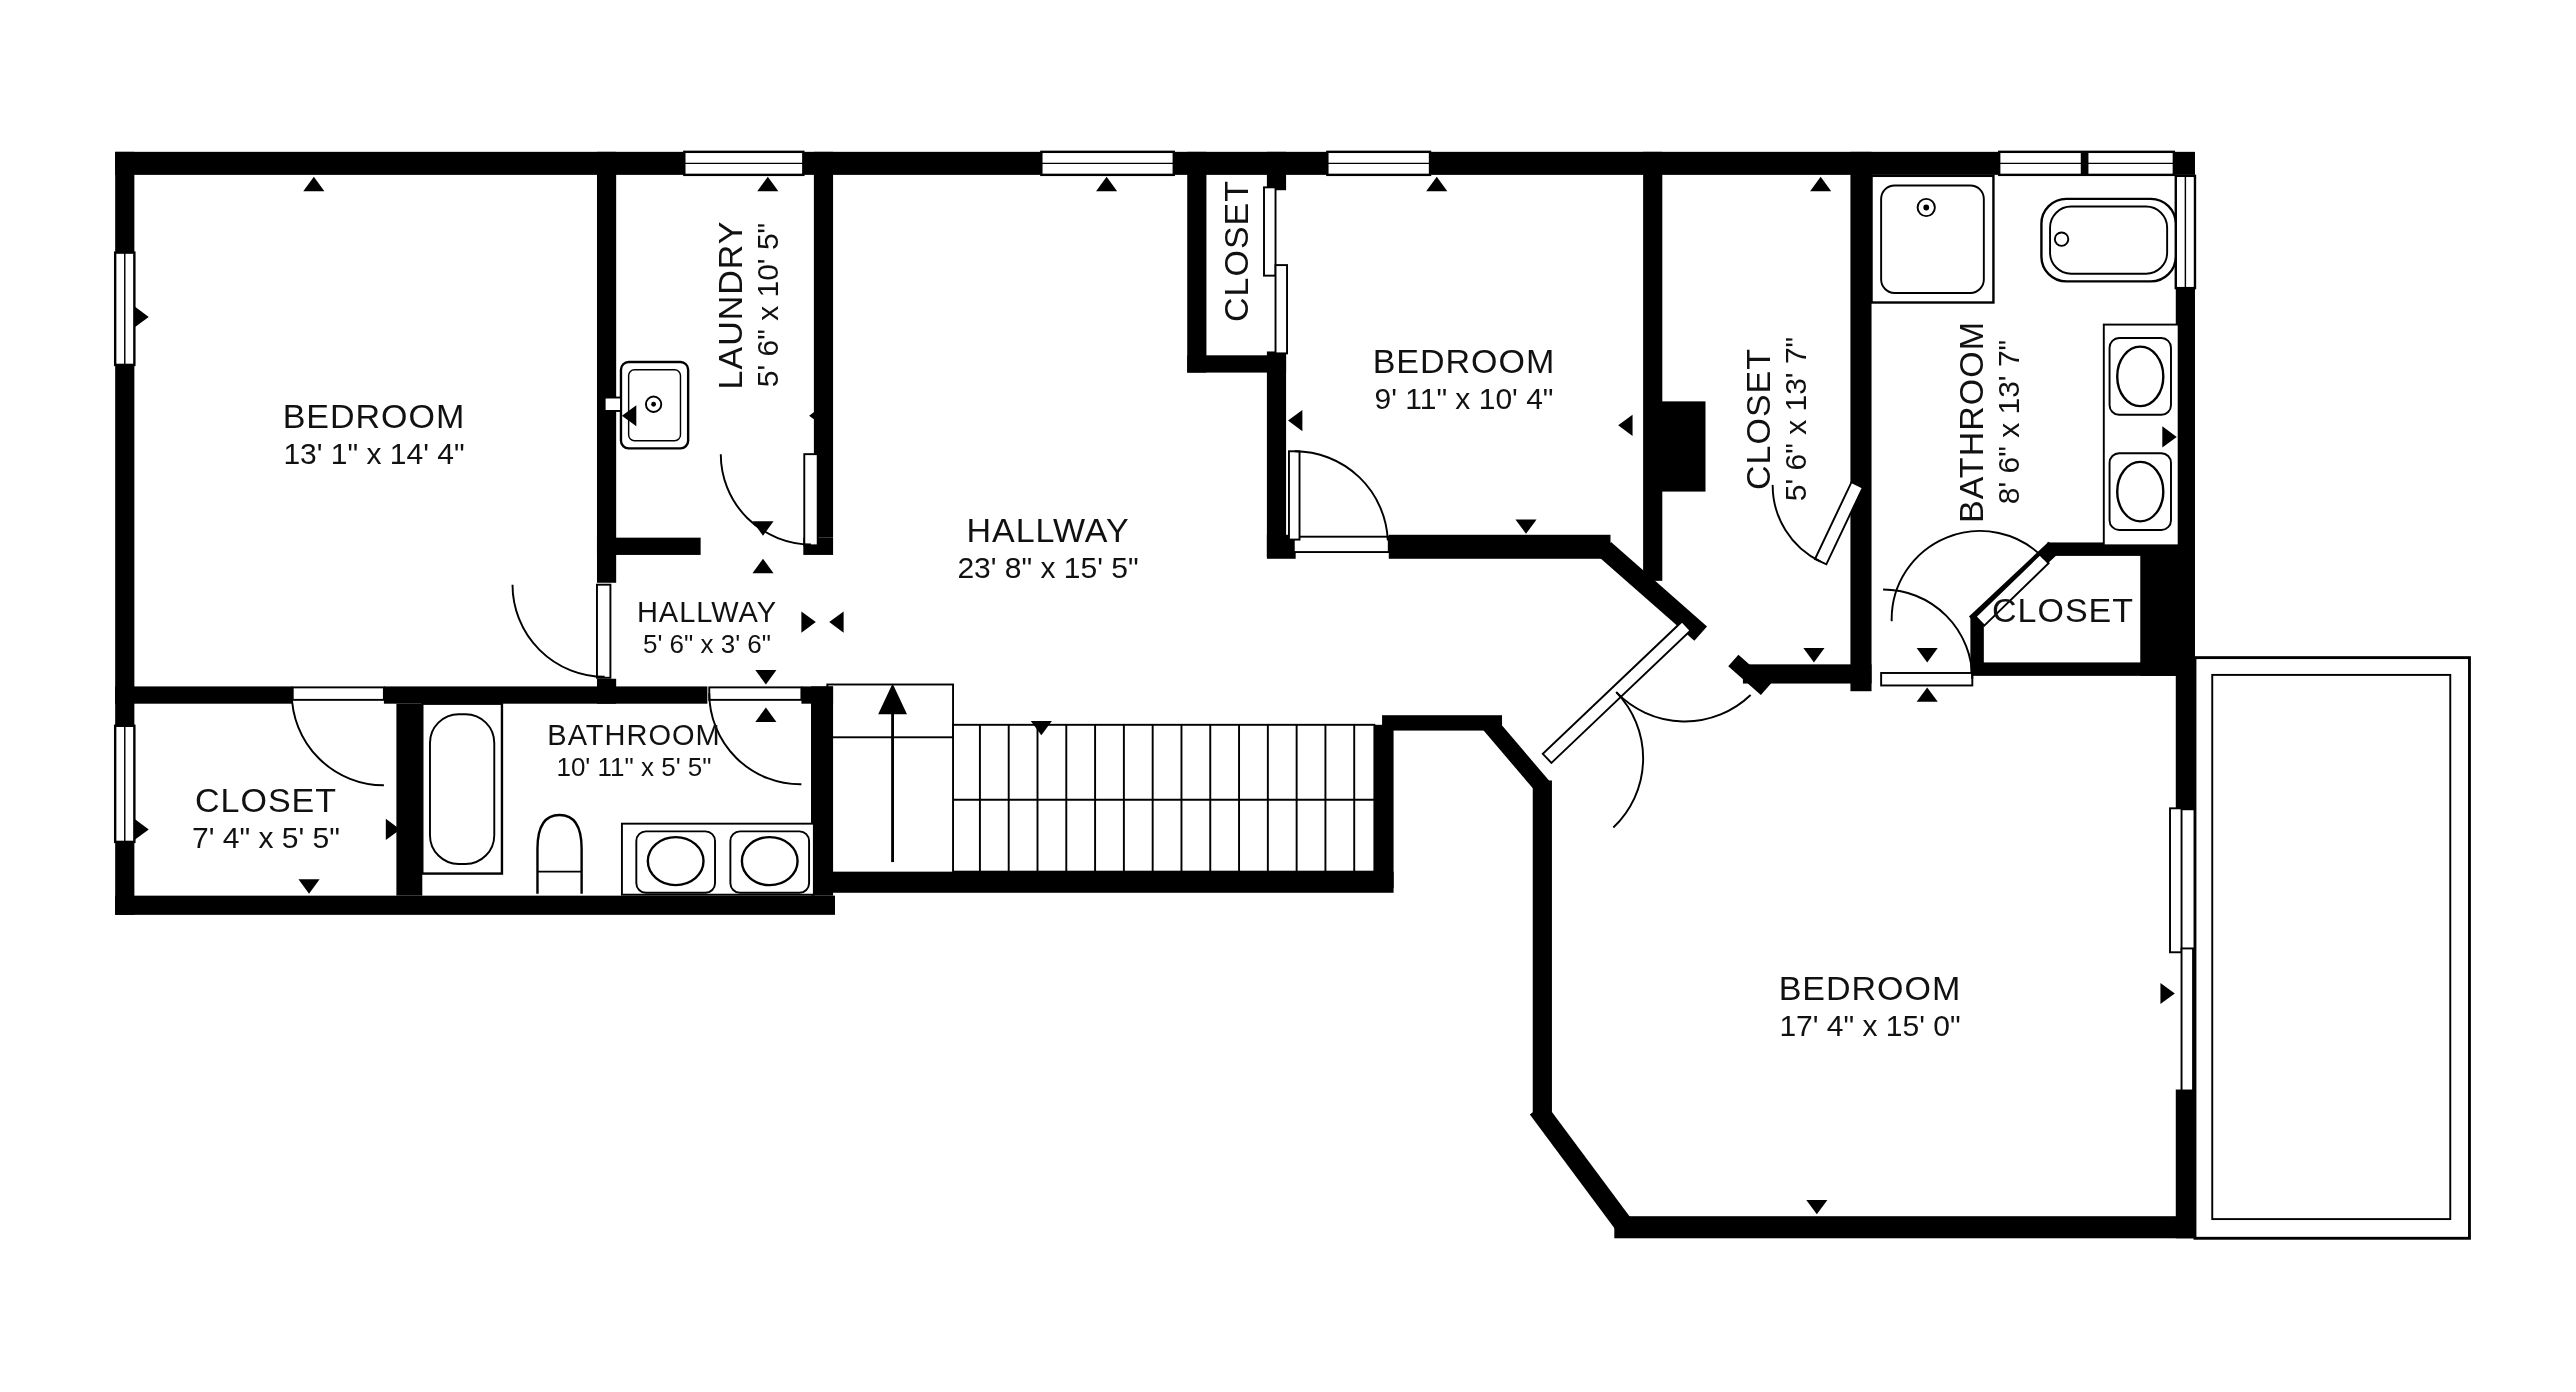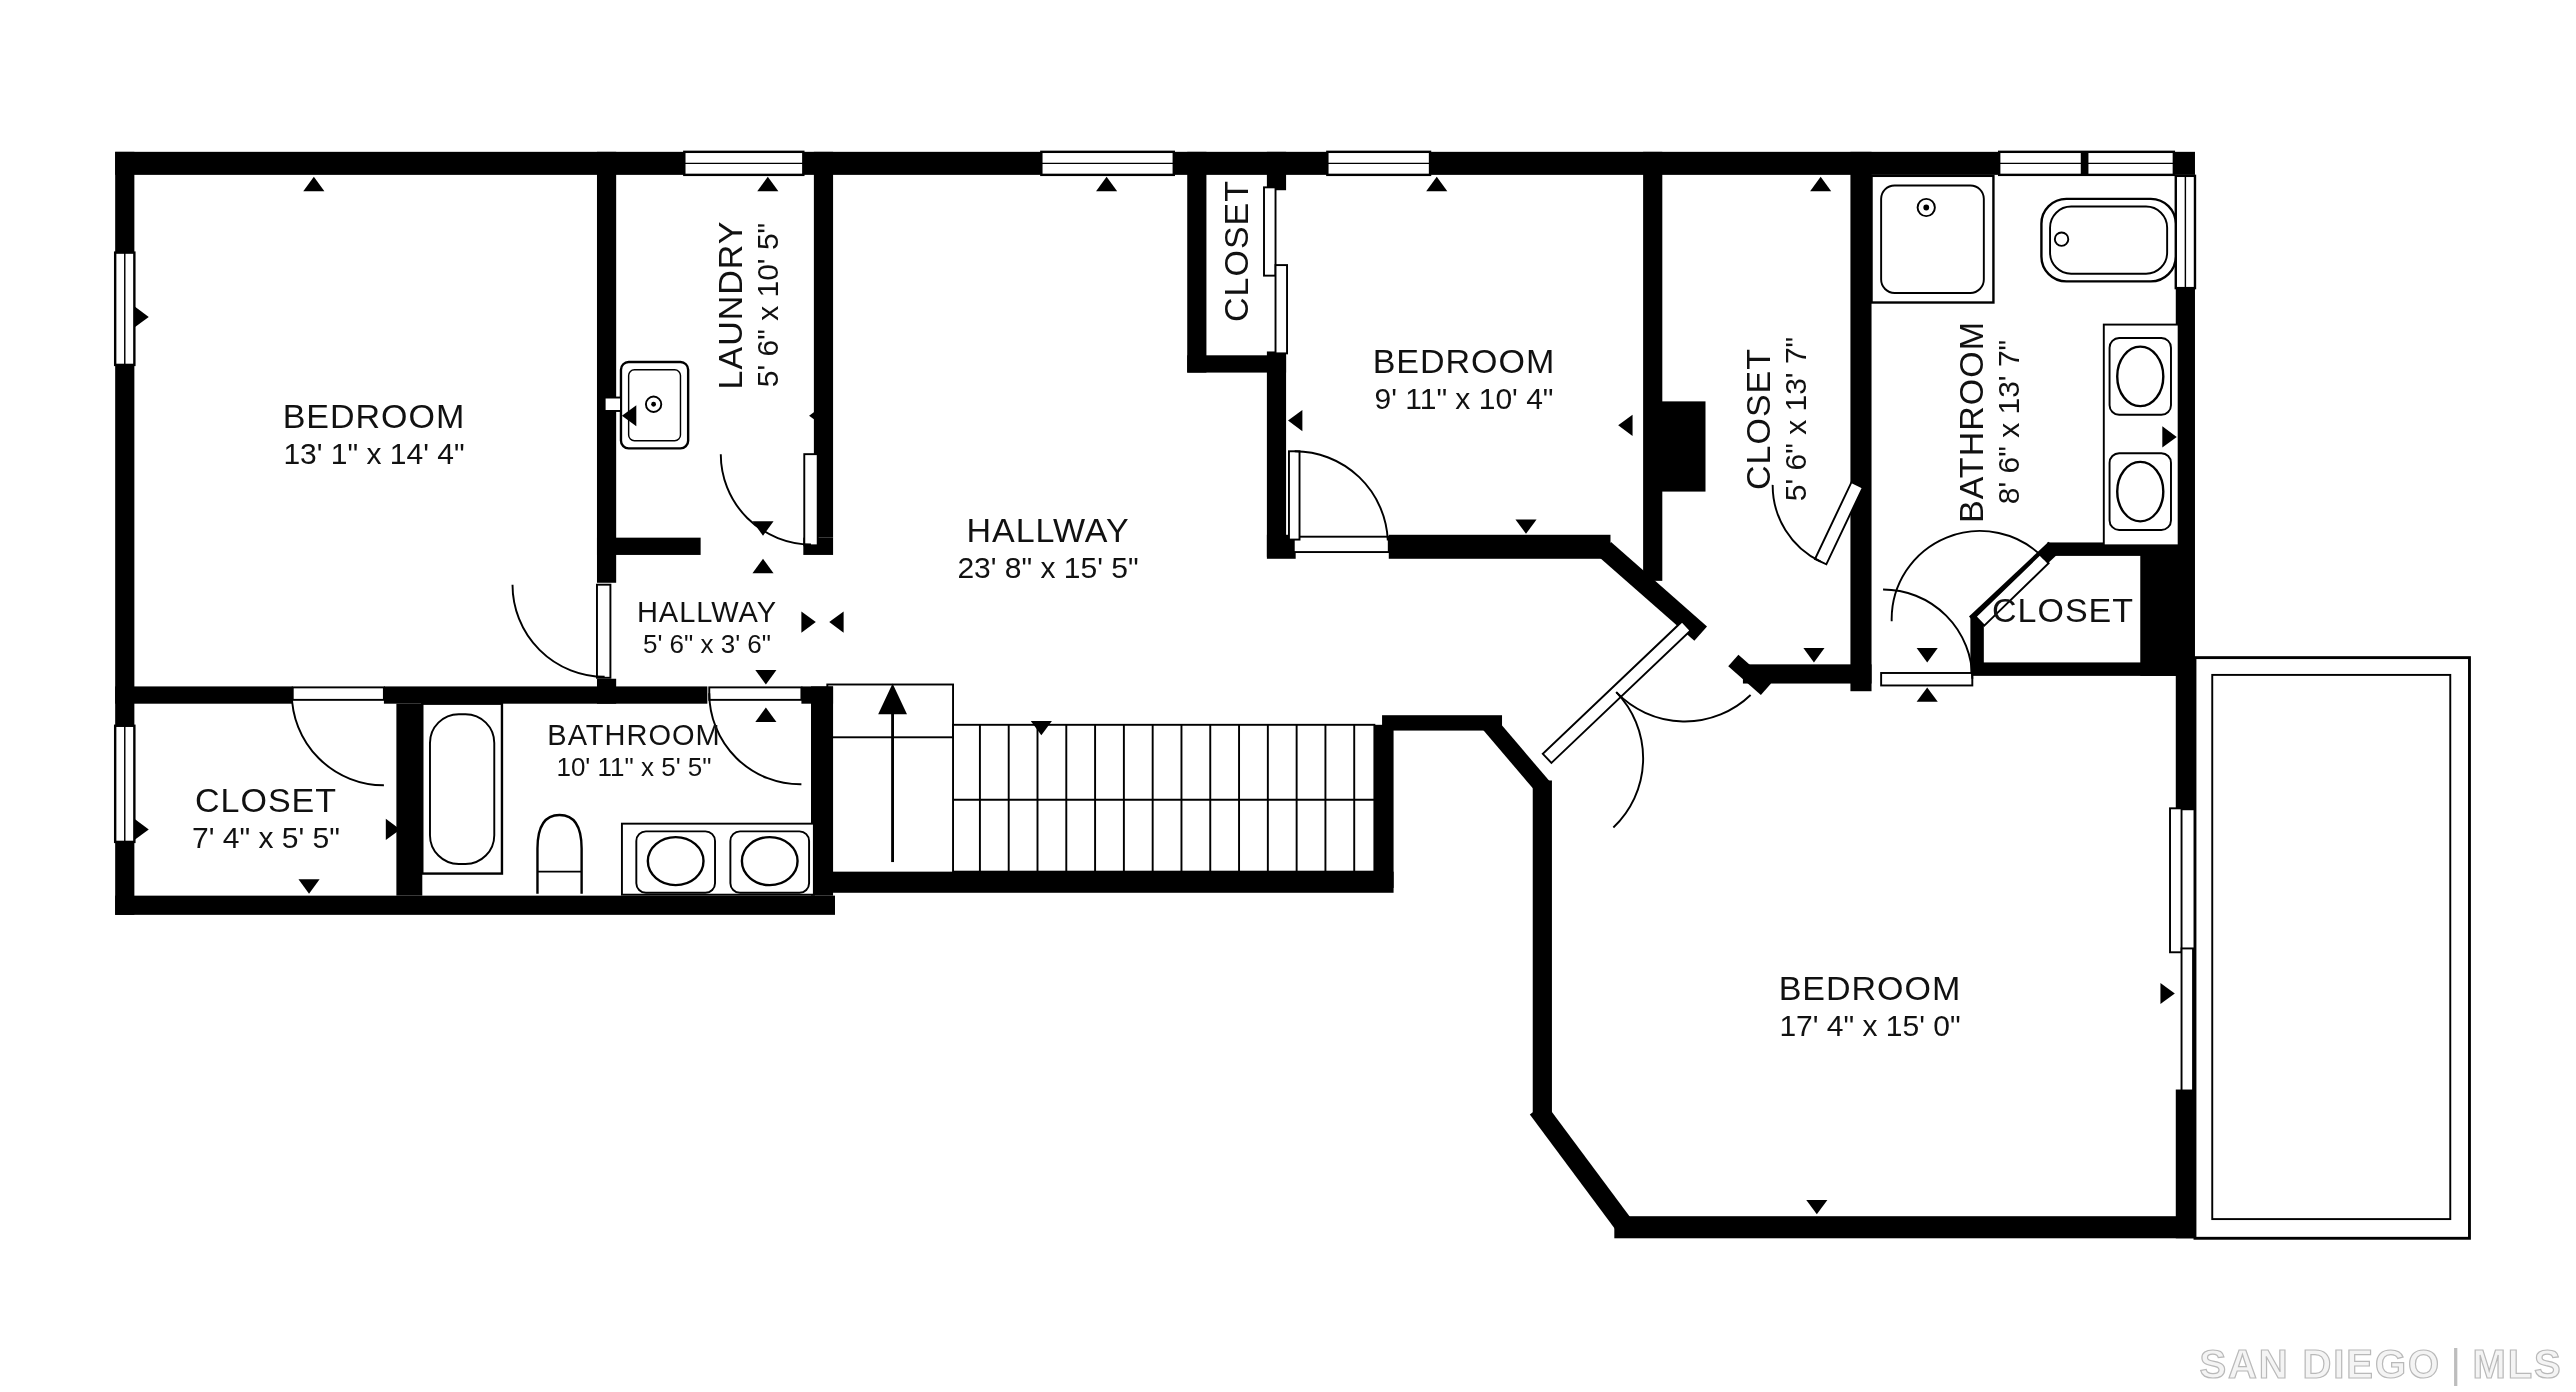--- a/index.html
+++ b/index.html
@@ -288,18 +288,15 @@
 </div>
 <div class="room-label lbl-cbl">
   <span class="nm">CLOSET</span>
   <span class="dm">7' 4" x 5' 5"</span>
 </div>
 <div class="room-label lbl-b3">
   <span class="nm">BEDROOM</span>
   <span class="dm">17' 4" x 15' 0"</span>
 </div>
 
-<div class="watermark">
-  <span>SAN DIEGO</span><span class="wm-sep">|</span><span>MLS</span>
-</div>
 
 </div>
 
 
 </body></html>

